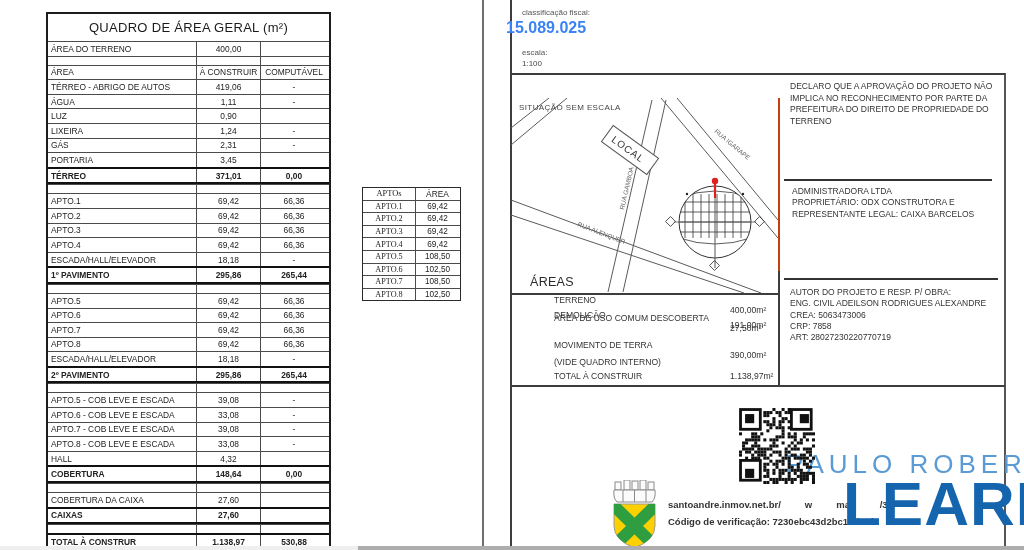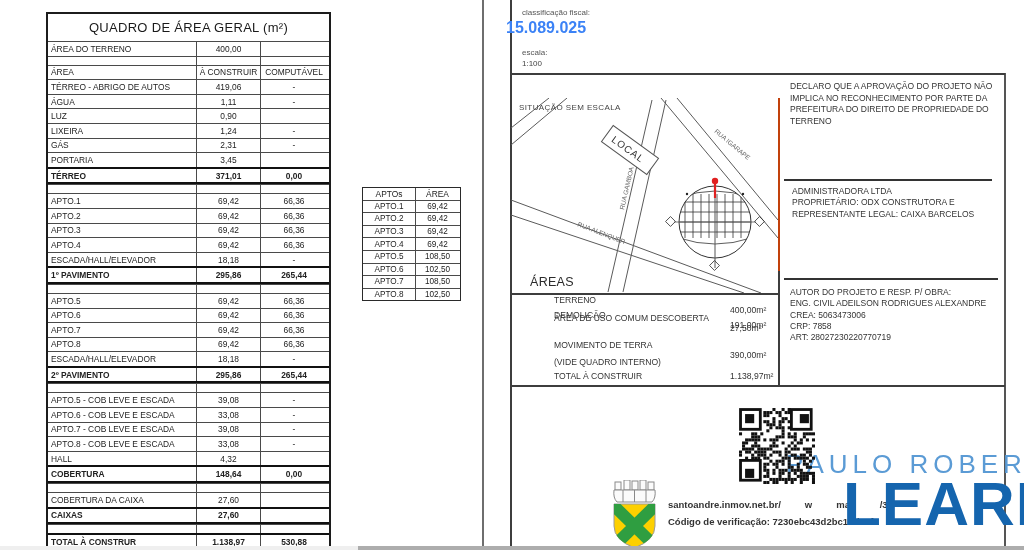--- a/index.html
+++ b/index.html
@@ -20,21 +20,21 @@
   .ltr.blank > div{min-height:8px;}
   .ltr.strong{border-top:2px solid #111;border-bottom:2px solid #111;}
   .ltr.strong > div{font-weight:bold;}
 
   
   #aptos{left:362px;top:187px;width:97px;border:1.5px solid #2a2a2a;background:#fff;}
   .apr{display:grid;grid-template-columns:52px 44px;border-top:1px solid #4a4a4a;}
   .apr:first-child{border-top:none;}
   .apr > div{font-size:8.2px;min-height:11.6px;display:flex;align-items:center;justify-content:center;
              border-left:1px solid #4a4a4a;white-space:nowrap;}
-  .apr > div:first-child{border-left:none;}
+  .apr > div:first-child{border-left:none;font-family:Liberation Serif, serif;}
   .apr.ahead > div{font-size:8.4px;}
 
   
   .vline{background:#6e6e6e;width:1.5px;top:0;height:546px;}
   #vl-a{left:482px;}
   #vl-b{left:510px;width:2px;background:#3d3d3d;}
   #vl-c{left:1004px;top:73px;height:473px;background:#555;}
   .hline{background:#3d3d3d;height:2px;left:511px;width:494px;}
   #hl-top{top:73px;}
   #hl-mid{top:385px;}

